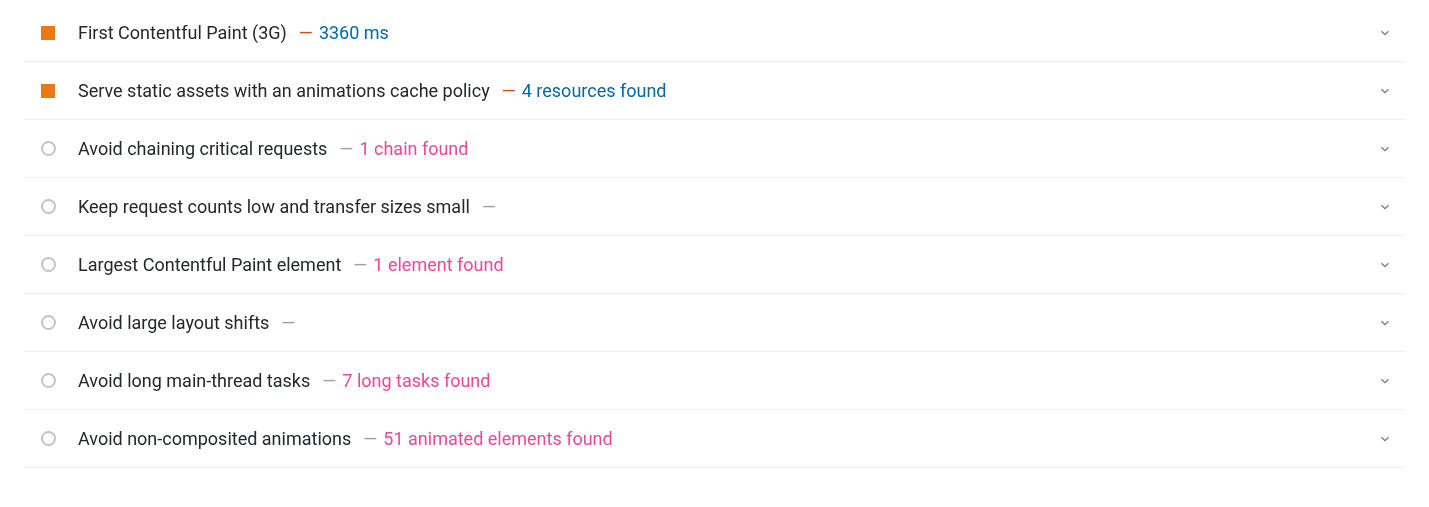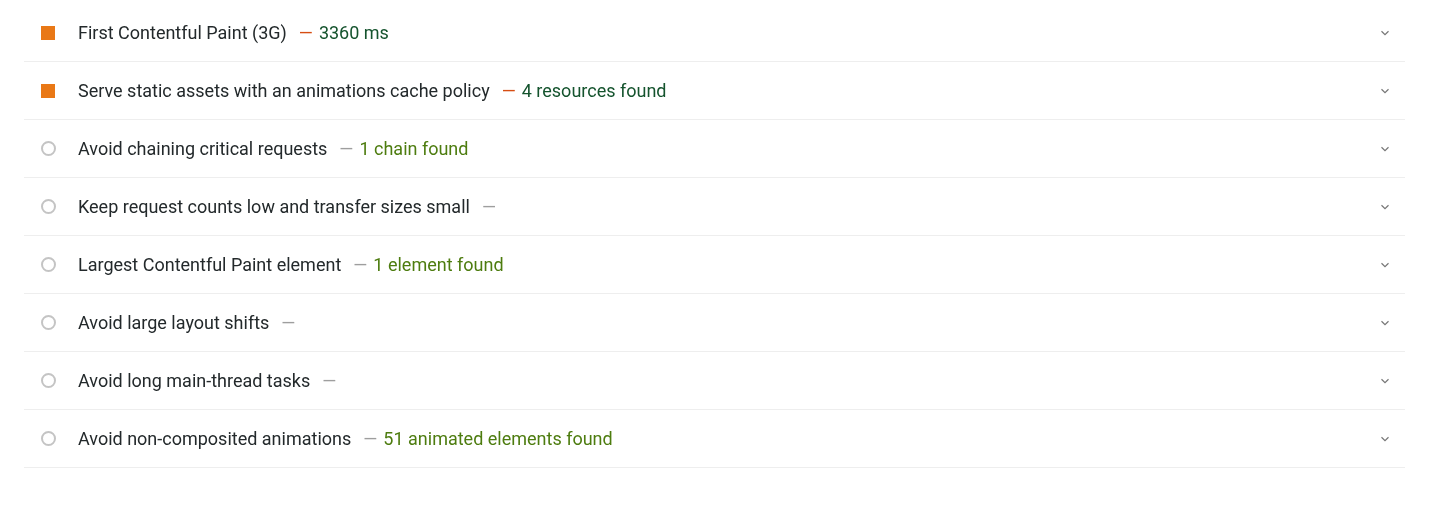--- a/index.html
+++ b/index.html
@@ -50,25 +50,25 @@
       font-weight: 400;
     }
     .dash {
       margin: 0 6px 0 12px;
       color: #9e9e9e;
     }
     .dash.warn {
       color: #d64d13;
     }
     .detail {
-      color: #4d7c0f;
+      color: #ec4899;
       font-weight: 400;
     }
     .detail.warn {
-      color: #14532d;
+      color: #0369a1;
     }
     .spacer {
       flex: 1;
     }
     .chevron {
       width: 20px;
       height: 20px;
       flex-shrink: 0;
       display: flex;
       align-items: center;
@@ -167,20 +167,21 @@
           <polyline points="6 9 12 15 18 9"></polyline>
         </svg>
       </div>
     </div>
     <div class="audit-row">
       <div class="status-icon">
         <div class="status-circle"></div>
       </div>
       <span class="audit-title">Avoid long main-thread tasks</span>
       <span class="dash">—</span>
+      <span class="detail">7 long tasks found</span>
       <div class="spacer"></div>
       <div class="chevron">
         <svg viewBox="0 0 24 24">
           <polyline points="6 9 12 15 18 9"></polyline>
         </svg>
       </div>
     </div>
     <div class="audit-row">
       <div class="status-icon">
         <div class="status-circle"></div>

